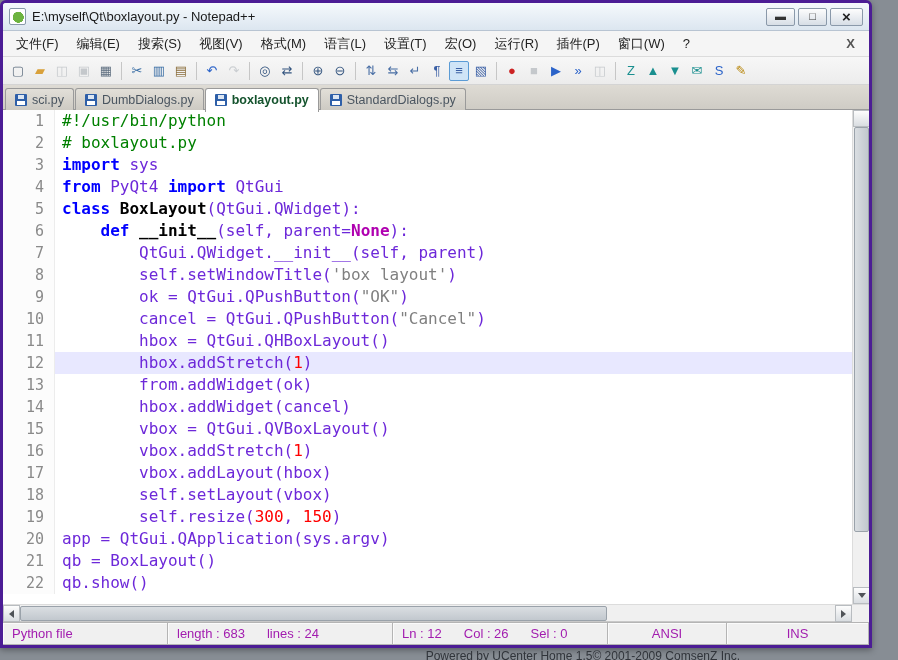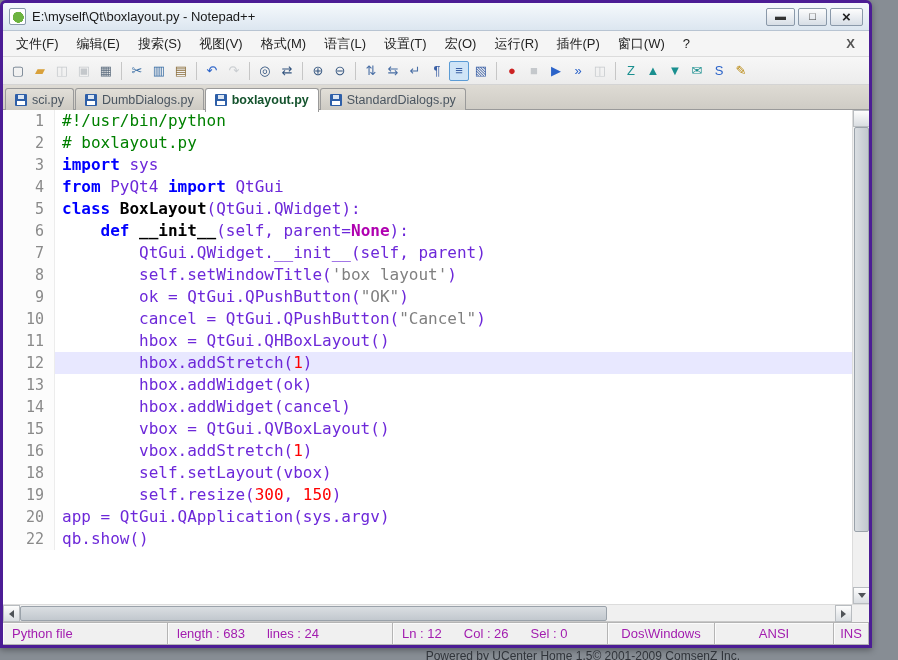--- a/index.html
+++ b/index.html
@@ -260,27 +260,29 @@
         <div class="code-row"><span class="ln">3</span><span class="code"><span class="tk-k">import</span><span class="tk-p"> sys</span></span></div>
         <div class="code-row"><span class="ln">4</span><span class="code"><span class="tk-k">from</span><span class="tk-p"> PyQt4 </span><span class="tk-k">import</span><span class="tk-p"> QtGui</span></span></div>
         <div class="code-row"><span class="ln">5</span><span class="code"><span class="tk-k">class</span><span class="tk-p"> </span><span class="tk-b">BoxLayout</span><span class="tk-p">(QtGui.QWidget):</span></span></div>
         <div class="code-row"><span class="ln">6</span><span class="code"><span class="tk-p">    </span><span class="tk-k">def</span><span class="tk-p"> </span><span class="tk-b">__init__</span><span class="tk-p">(self, parent=</span><span class="tk-w">None</span><span class="tk-p">):</span></span></div>
         <div class="code-row"><span class="ln">7</span><span class="code"><span class="tk-p">        QtGui.QWidget.__init__(self, parent)</span></span></div>
         <div class="code-row"><span class="ln">8</span><span class="code"><span class="tk-p">        self.setWindowTitle(</span><span class="tk-s">'box layout'</span><span class="tk-p">)</span></span></div>
         <div class="code-row"><span class="ln">9</span><span class="code"><span class="tk-p">        ok = QtGui.QPushButton(</span><span class="tk-s">"OK"</span><span class="tk-p">)</span></span></div>
         <div class="code-row"><span class="ln">10</span><span class="code"><span class="tk-p">        cancel = QtGui.QPushButton(</span><span class="tk-s">"Cancel"</span><span class="tk-p">)</span></span></div>
         <div class="code-row"><span class="ln">11</span><span class="code"><span class="tk-p">        hbox = QtGui.QHBoxLayout()</span></span></div>
         <div class="code-row hl"><span class="ln">12</span><span class="code"><span class="tk-p">        hbox.addStretch(</span><span class="tk-n">1</span><span class="tk-p">)</span></span></div>
-        <div class="code-row"><span class="ln">13</span><span class="code"><span class="tk-p">        hbox.addWidget(ok)</span></span></div>
+        <div class="code-row"><span class="ln">13</span><span class="code"><span class="tk-p">        from.addWidget(ok)</span></span></div>
         <div class="code-row"><span class="ln">14</span><span class="code"><span class="tk-p">        hbox.addWidget(cancel)</span></span></div>
         <div class="code-row"><span class="ln">15</span><span class="code"><span class="tk-p">        vbox = QtGui.QVBoxLayout()</span></span></div>
         <div class="code-row"><span class="ln">16</span><span class="code"><span class="tk-p">        vbox.addStretch(</span><span class="tk-n">1</span><span class="tk-p">)</span></span></div>
+        <div class="code-row"><span class="ln">17</span><span class="code"><span class="tk-p">        vbox.addLayout(hbox)</span></span></div>
         <div class="code-row"><span class="ln">18</span><span class="code"><span class="tk-p">        self.setLayout(vbox)</span></span></div>
         <div class="code-row"><span class="ln">19</span><span class="code"><span class="tk-p">        self.resize(</span><span class="tk-n">300</span><span class="tk-p">, </span><span class="tk-n">150</span><span class="tk-p">)</span></span></div>
         <div class="code-row"><span class="ln">20</span><span class="code"><span class="tk-p">app = QtGui.QApplication(sys.argv)</span></span></div>
+        <div class="code-row"><span class="ln">21</span><span class="code"><span class="tk-p">qb = BoxLayout()</span></span></div>
         <div class="code-row"><span class="ln">22</span><span class="code"><span class="tk-p">qb.show()</span></span></div>
       </div>
     <div class="vscroll">
       <div class="sb-btn">
           <span class="tri-up"></span>
         </div>
       <div class="sb-track">
         <div class="sb-thumb-v"></div>
       </div>
       <div class="sb-btn">
@@ -310,23 +312,20 @@
     </div>
     <div class="seg seg2">
       <span>length : 683</span>
       <span class="gap">lines : 24</span>
     </div>
     <div class="seg seg3">
       <span>Ln : 12</span>
       <span class="gap">Col : 26</span>
       <span class="gap">Sel : 0</span>
     </div>
-    <div class="seg seg4">
-      <span>Dos\Windows</span>
-    </div>
     <div class="seg seg5">
       <span>ANSI</span>
     </div>
     <div class="seg seg6">
       <span>INS</span>
     </div>
   </div>
 
 </div>
 

